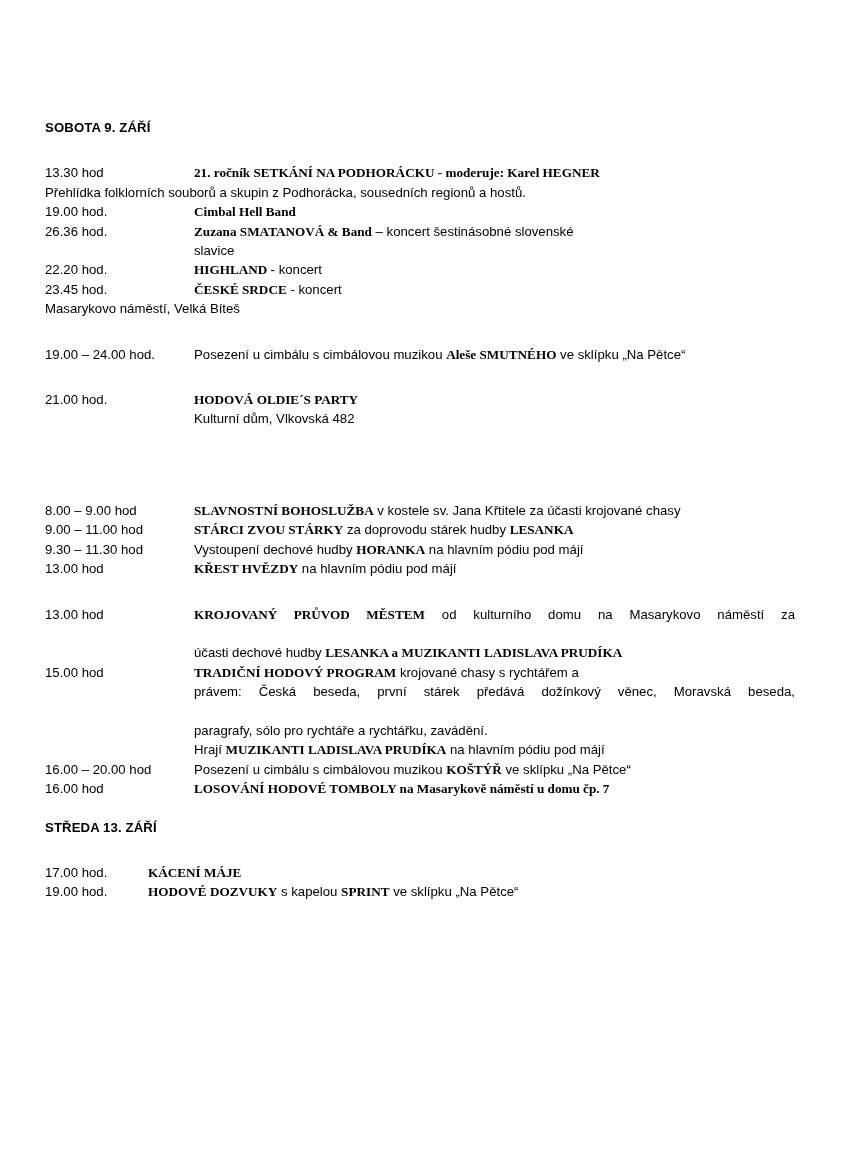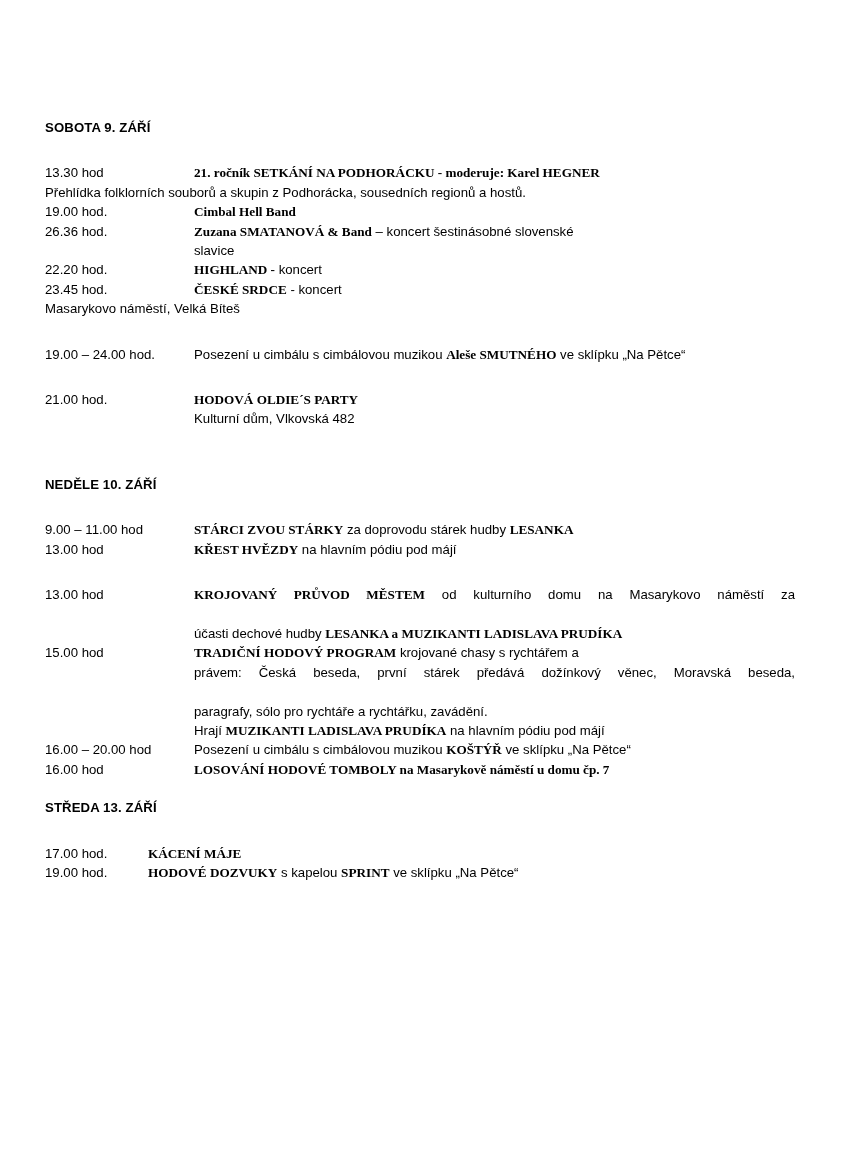--- a/index.html
+++ b/index.html
@@ -136,30 +136,37 @@
 
     <div class="row">
       <span class="time">21.00 hod.</span>
       <span class="desc"><b>HODOVÁ OLDIE´S PARTY</b></span>
     </div>
 
     <div class="cont">Kulturní dům, Vlkovská 482</div>
 
     <div class="gap-xl"></div>
 
-    <div class="day-heading">NEDĚLE 10. ZÁŘÍ</div>
-
-    <div class="gap-md"></div>
-
+
+    <div class="gap-md"></div>
+
+    <div class="row">
+      <span class="time">8.00 – 9.00 hod</span>
+      <span class="desc"><b>SLAVNOSTNÍ BOHOSLUŽBA</b><span> v kostele sv. Jana Křtitele za účasti krojované chasy</span></span>
+    </div>
 
     <div class="row">
       <span class="time">9.00 – 11.00 hod</span>
       <span class="desc"><b>STÁRCI ZVOU STÁRKY</b><span> za doprovodu stárek hudby </span><b>LESANKA</b></span>
     </div>
 
+    <div class="row">
+      <span class="time">9.30 – 11.30 hod</span>
+      <span class="desc"><span>Vystoupení dechové hudby </span><b>HORANKA</b><span> na hlavním pódiu pod májí</span></span>
+    </div>
 
     <div class="row">
       <span class="time">13.00 hod</span>
       <span class="desc"><b>KŘEST HVĚZDY</b><span> na hlavním pódiu pod májí</span></span>
     </div>
 
     <div class="gap-md"></div>
 
     <div class="row">
       <span class="time">13.00 hod</span>

